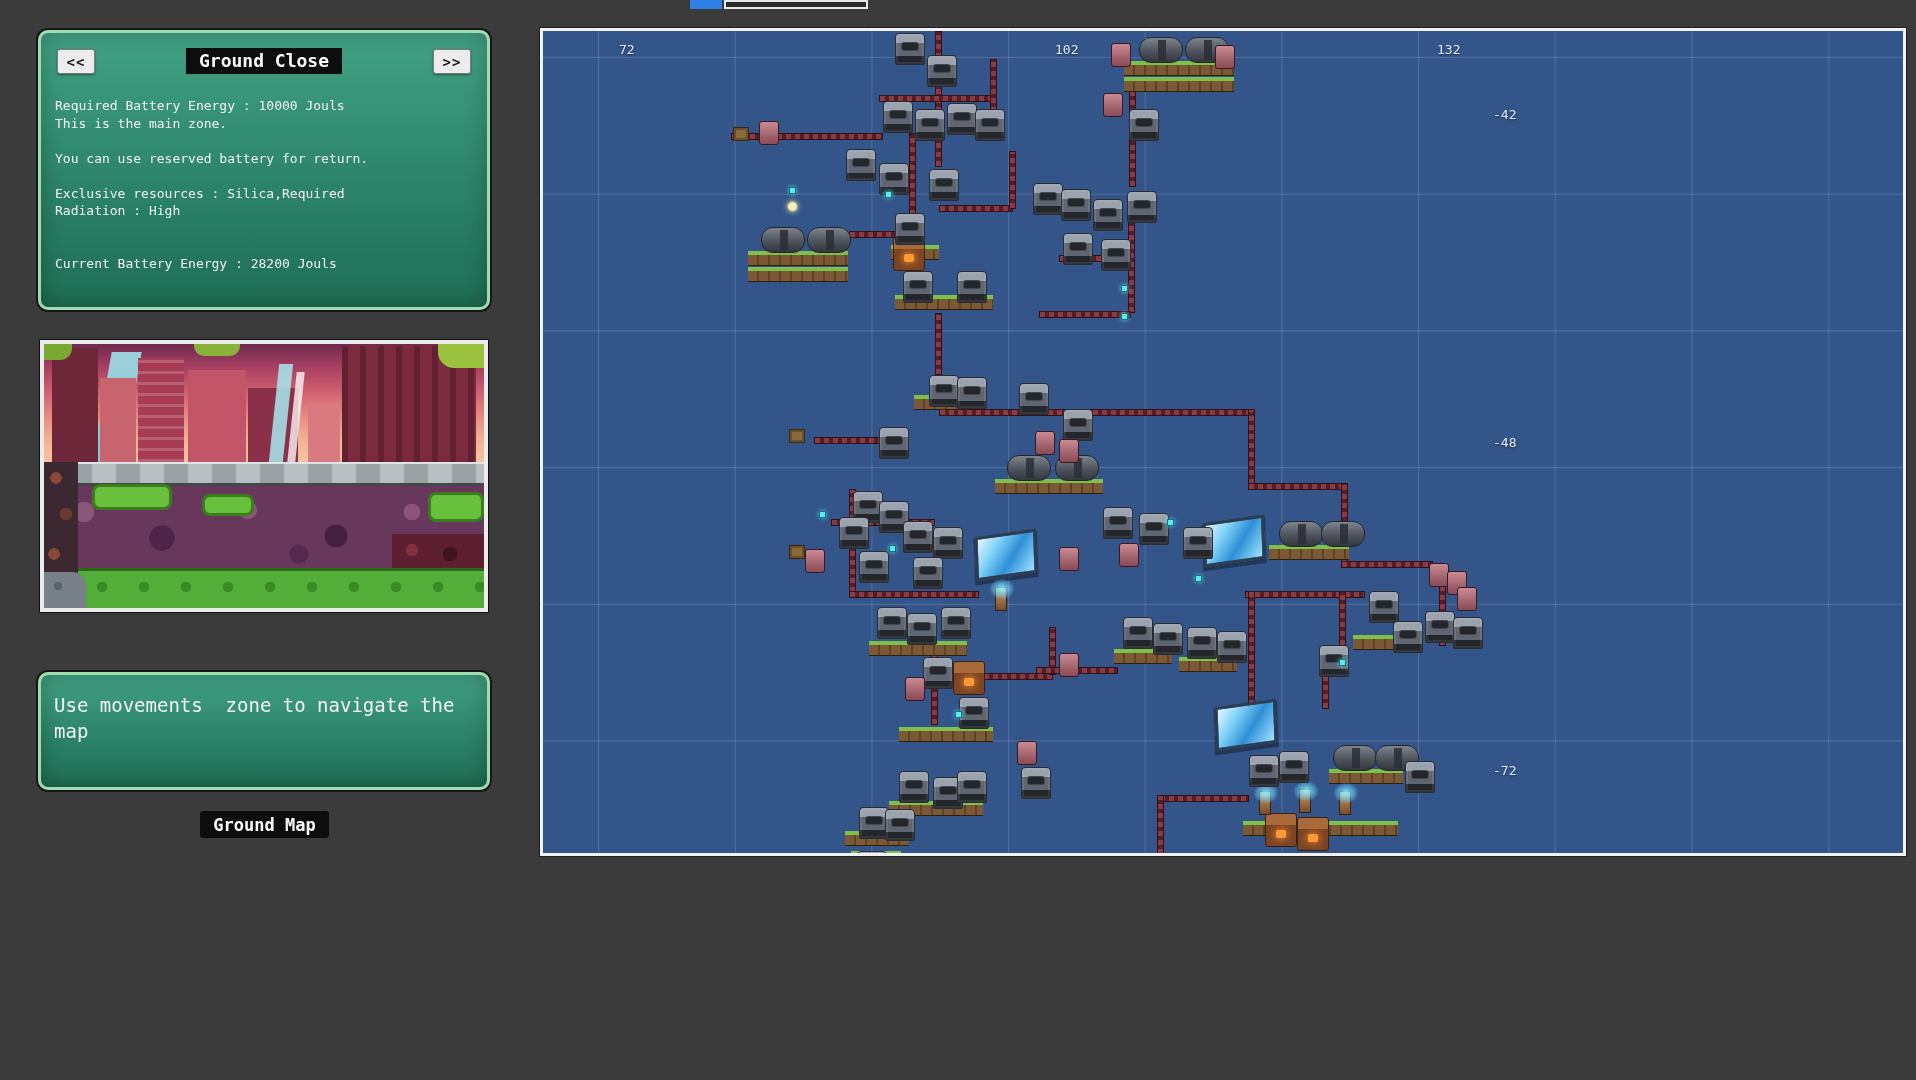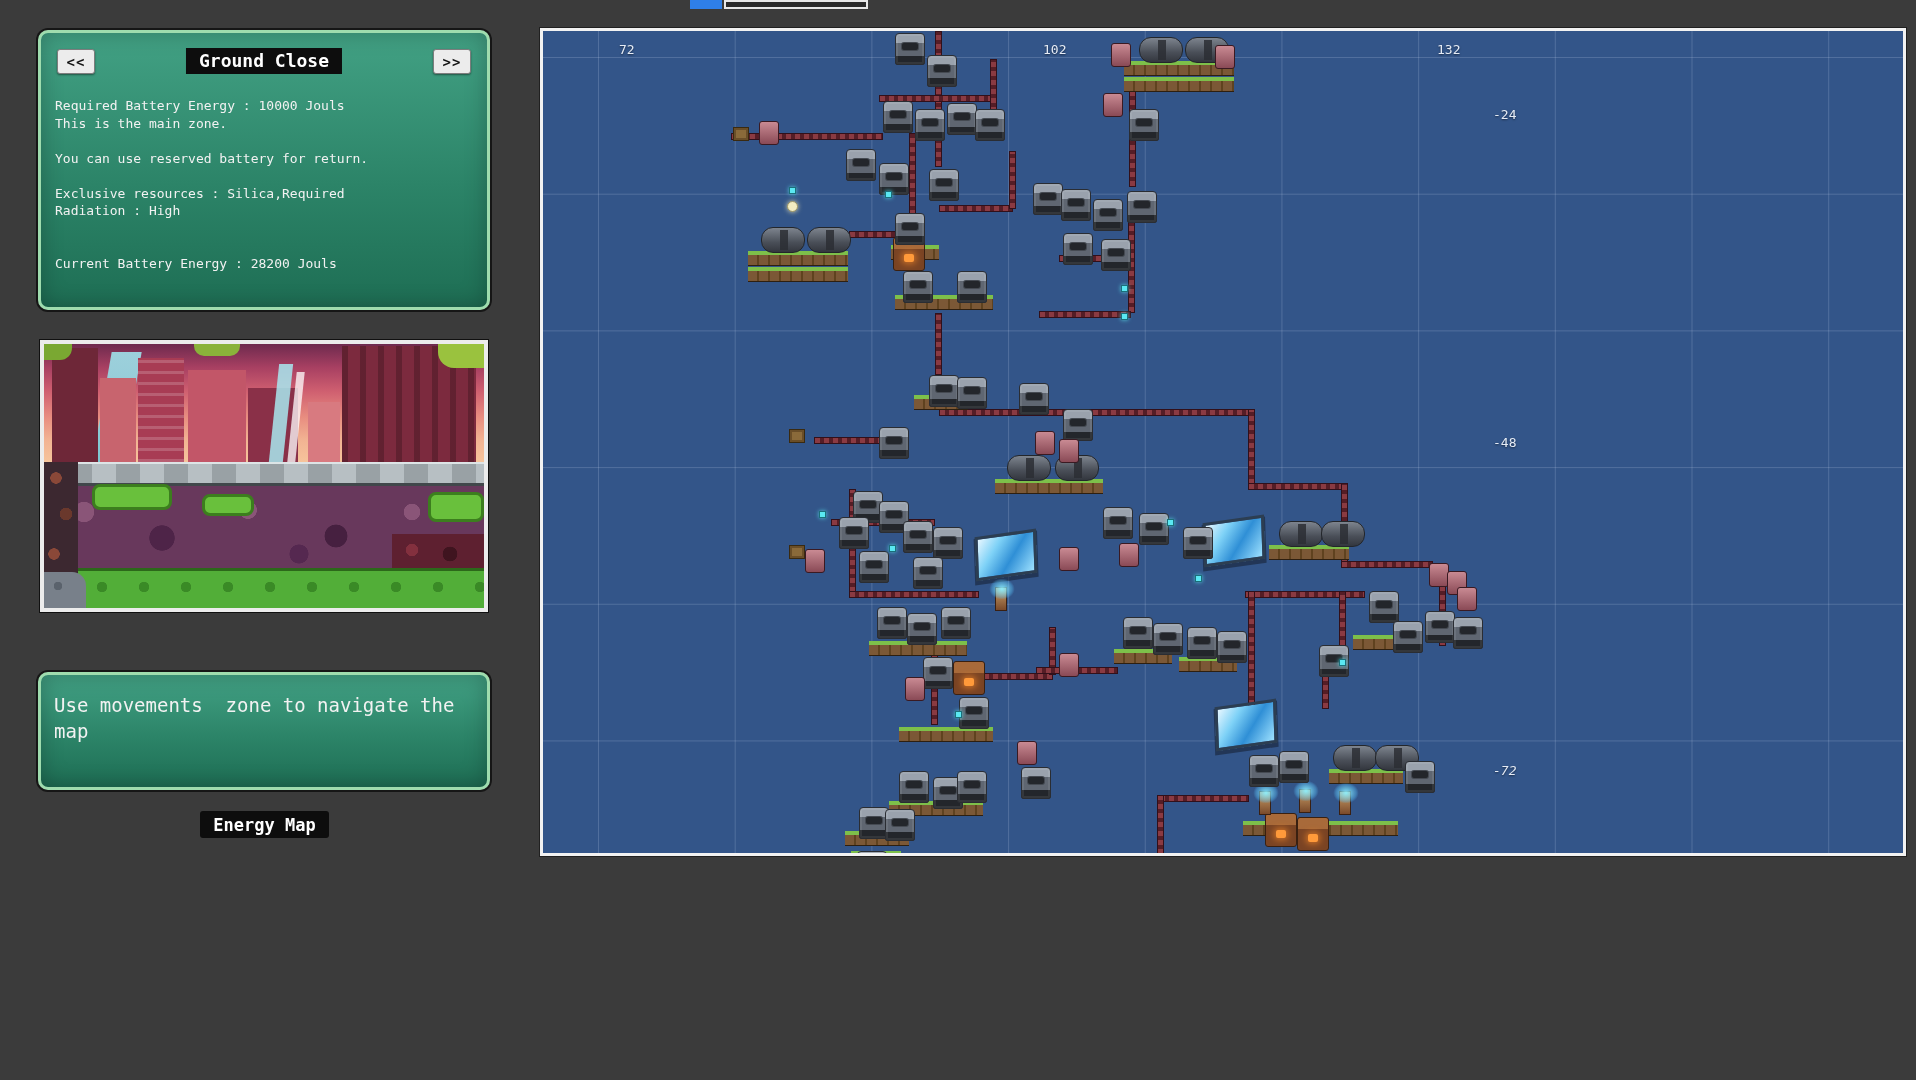--- a/index.html
+++ b/index.html
@@ -176,30 +176,30 @@
   <div class="pv pv-redrock"></div>
   <div class="pv pv-bottom"></div>
   <div class="pv pv-rocks-left"></div>
   <div class="pv pv-rocks-bl"></div>
 </figure>
 
 <section class="green-panel hint-panel">
   <div class="hint-text">Use movements  zone to navigate the map</div>
 </section>
 
-<button class="close-map">Energy Map</button>
+<button class="close-map">Ground Map</button>
 
 <div class="map-panel">
   <div class="map-canvas">
       <span class="map-label xl" style="left: 76px;">72</span>
-      <span class="map-label xl" style="left: 500px;">102</span>
+      <span class="map-label xl" style="left: 512px;">102</span>
       <span class="map-label xl" style="left: 894px;">132</span>
-      <span class="map-label yl" style="top: 76px;">-24</span>
+      <span class="map-label yl" style="top: 76px;">-42</span>
       <span class="map-label yl" style="top: 404px;">-48</span>
-      <span class="map-label yl" style="top: 732px; font-style: italic;">-72</span>
+      <span class="map-label yl" style="top: 732px;">-72</span>
       <div class="st belt-v" style="left: 392px; top: 0px; height: 136px;"></div>
       <div class="st belt-h" style="left: 336px; top: 64px; width: 114px;"></div>
       <div class="st belt-v" style="left: 447px; top: 28px; height: 72px;"></div>
       <div class="st belt-h" style="left: 188px; top: 102px; width: 152px;"></div>
       <div class="st belt-v" style="left: 366px; top: 102px; height: 110px;"></div>
       <div class="st belt-h" style="left: 306px; top: 200px; width: 50px;"></div>
       <div class="st belt-h" style="left: 396px; top: 174px; width: 74px;"></div>
       <div class="st belt-v" style="left: 466px; top: 120px; height: 58px;"></div>
       <div class="st belt-v" style="left: 586px; top: 56px; height: 100px;"></div>
       <div class="st belt-h" style="left: 516px; top: 224px; width: 72px;"></div>

